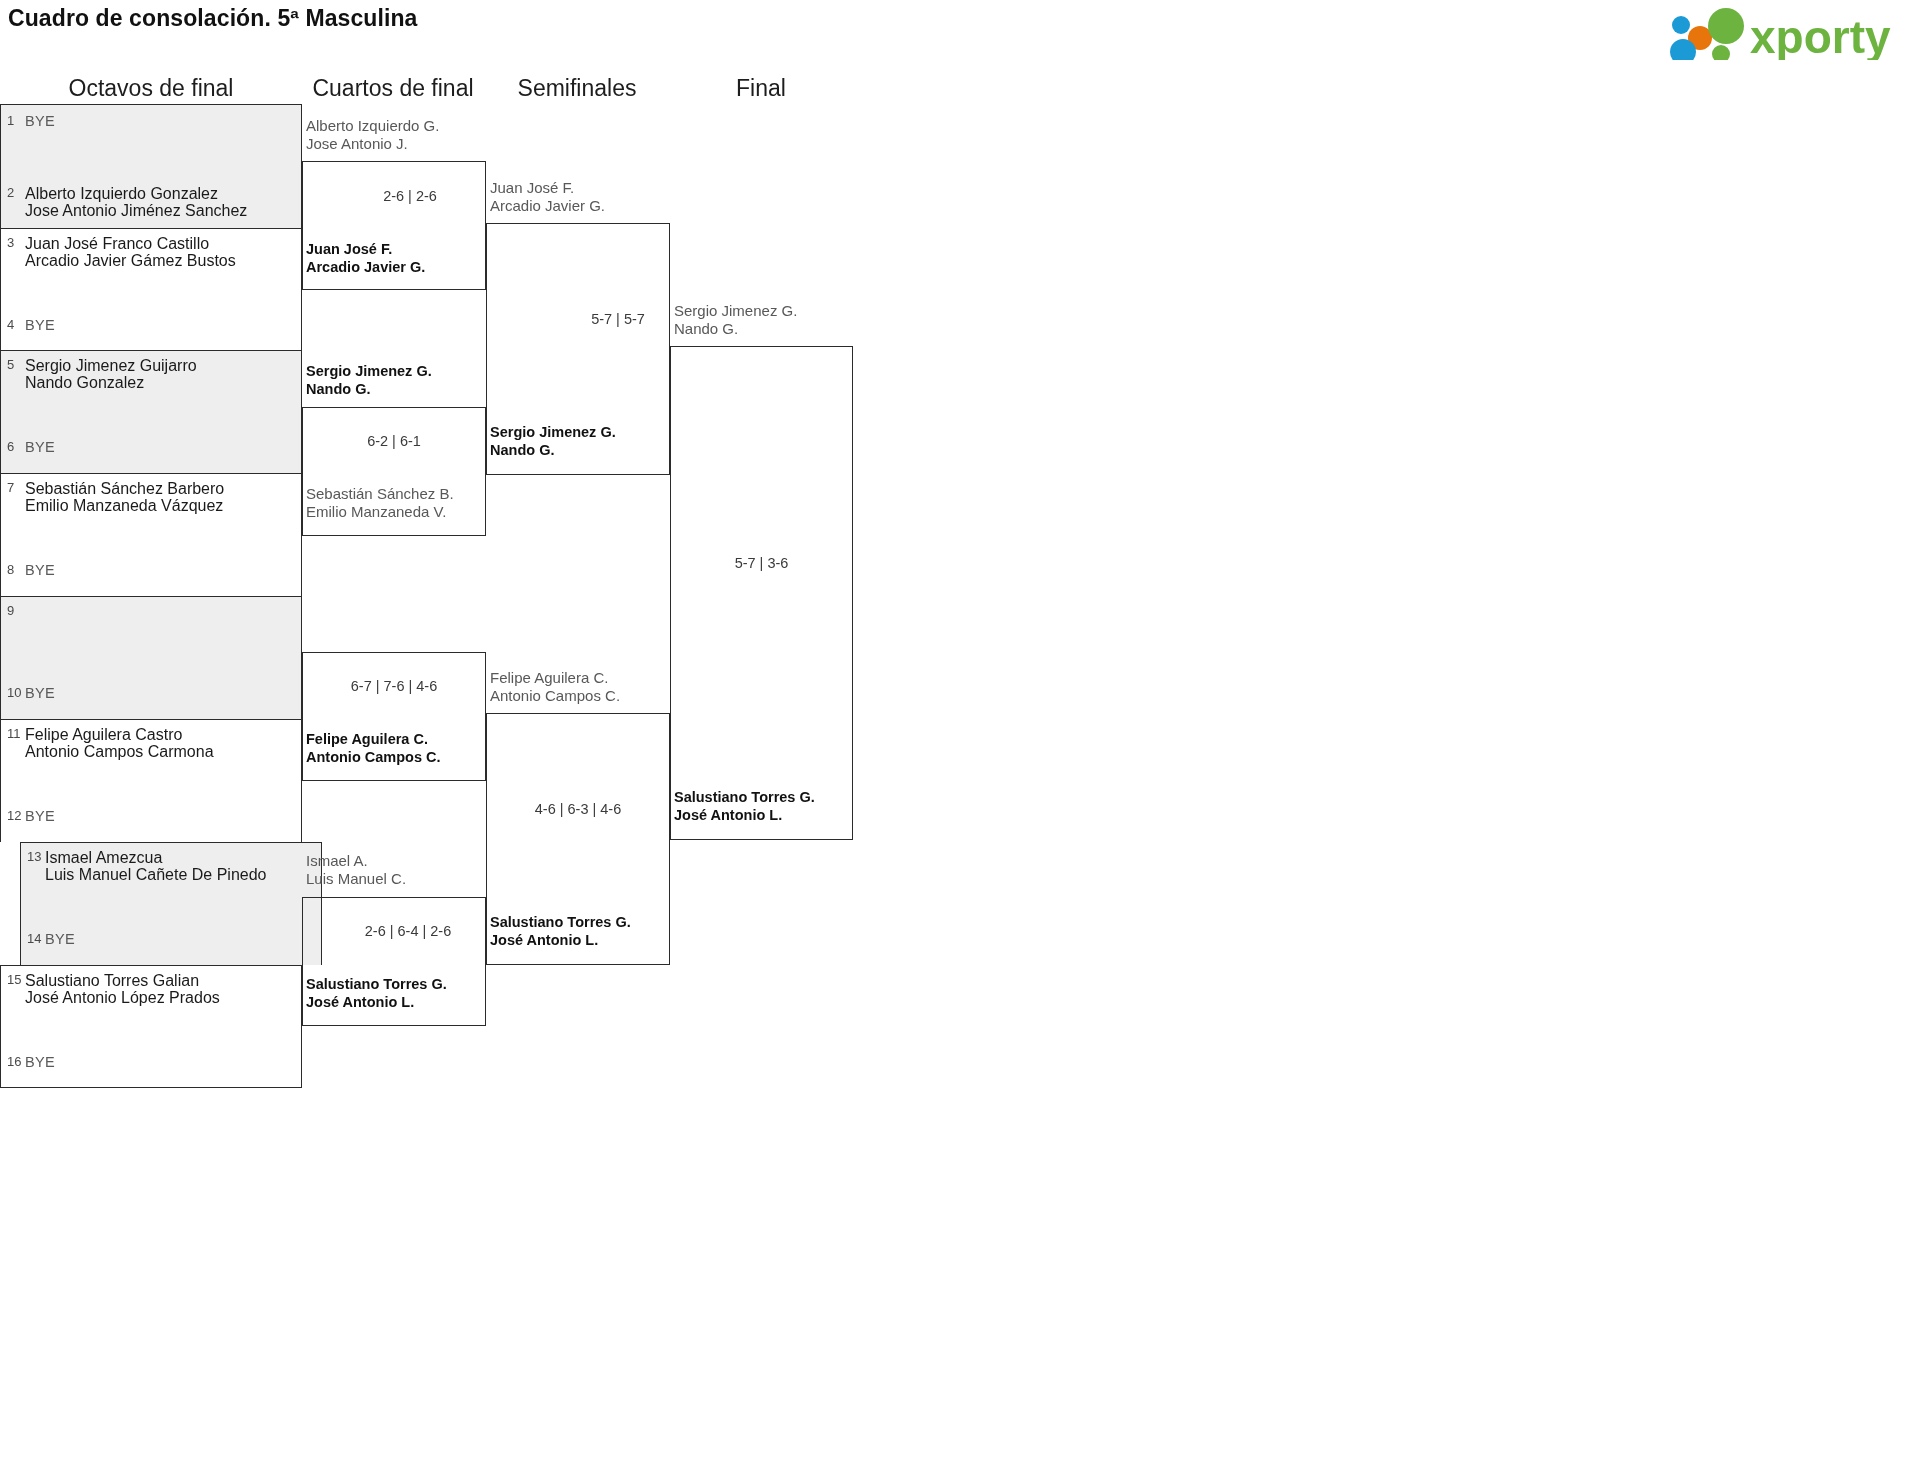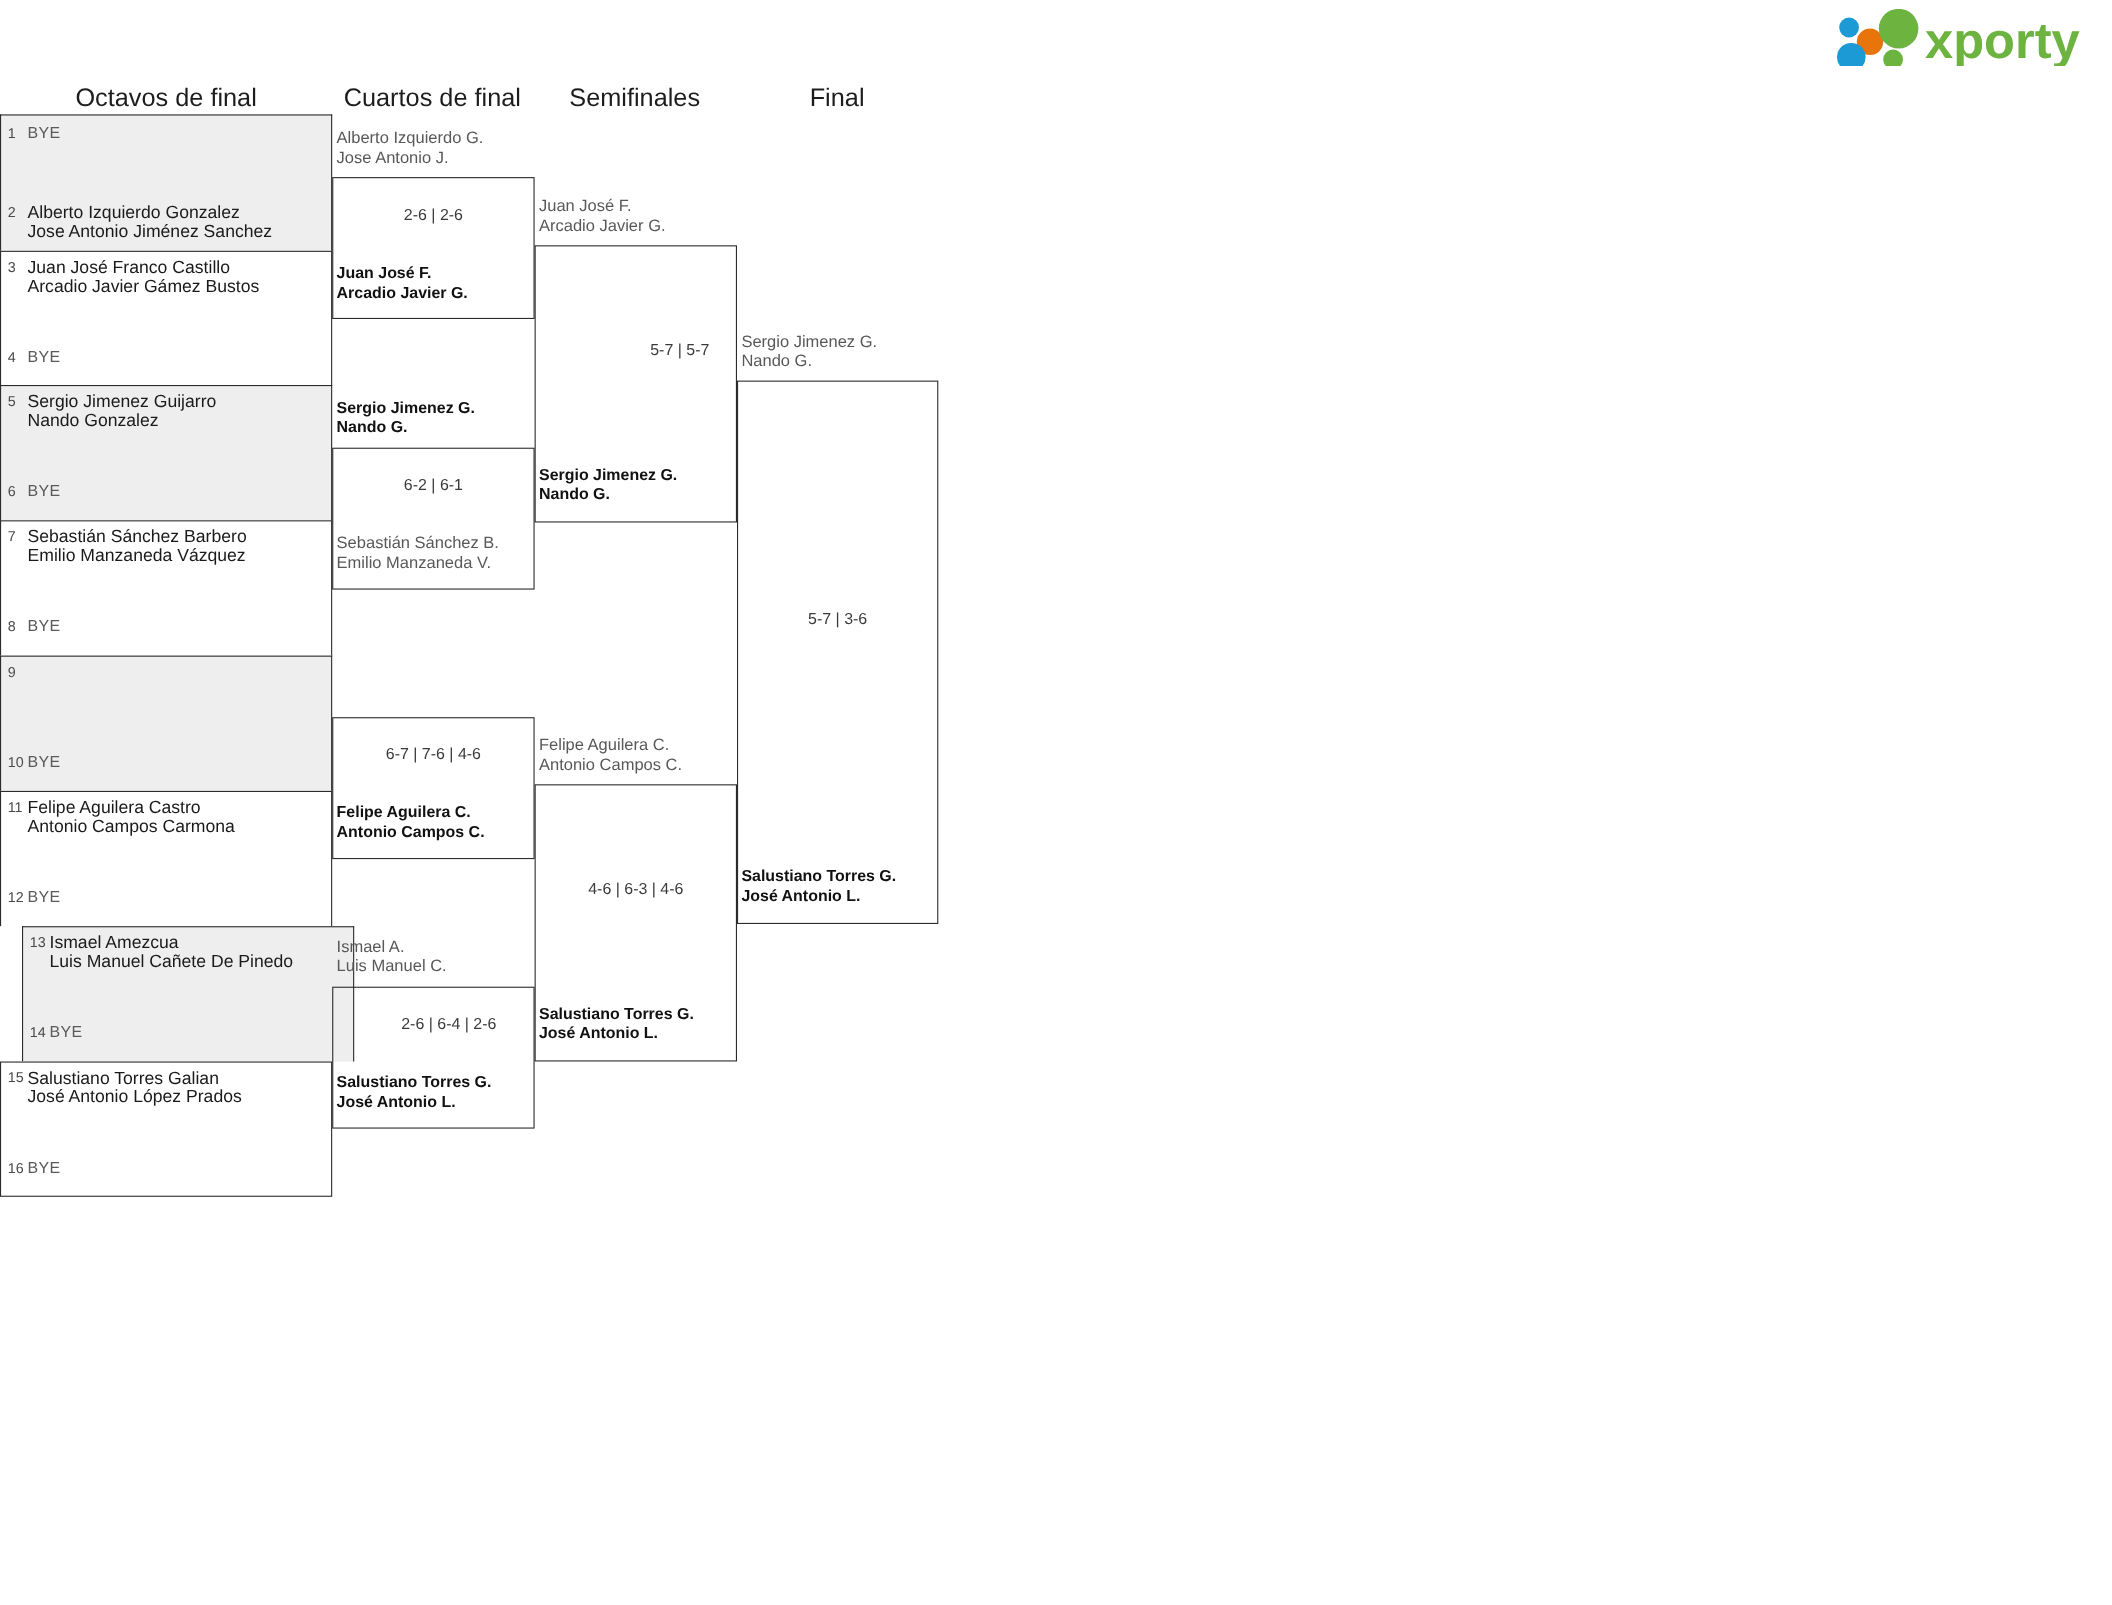--- a/index.html
+++ b/index.html
@@ -77,20 +77,21 @@
   .score{
     position:absolute;font-size:14.5px;line-height:17px;
     color:#3a3a3a;text-align:center;white-space:nowrap;
   }
   .line{display:block;}
 </style>
 </head>
 <body>
 
 <div id="header">
+  <div class="t-line">Cuadro de consolación. 5ª Masculina</div>
 </div>
 
 <div id="logo">
   <svg width="250" height="52" viewBox="0 0 250 52">
 
     <circle cx="23" cy="17" r="9" fill="#1b9ad6"></circle>
     <circle cx="42" cy="30" r="12" fill="#e8740c"></circle>
     <circle cx="68" cy="18" r="18" fill="#6cb33f"></circle>
     <circle cx="25" cy="44" r="13" fill="#1b9ad6"></circle>
     <circle cx="63" cy="46" r="9" fill="#6cb33f"></circle>
@@ -239,21 +240,21 @@
         <span class="nm line"></span>
       </span>
     </div>
   </div>
 
   <div class="loser" style="left:306px;top:13px;">
     <span class="line">Alberto Izquierdo G.</span>
     <span class="line">Jose Antonio J.</span>
   </div>
   <div class="mbox" style="left:302px;top:57px;width:184px;height:129px;"></div>
-  <div class="score" style="left:302px;top:84px;width:184px;">2-6 | 2-6</div>
+  <div class="score" style="left:302px;top:84px;width:184px;padding-left:16px;">2-6 | 2-6</div>
   <div class="winner" style="left:306px;top:137px;">
     <span class="line">Juan José F.</span>
     <span class="line">Arcadio Javier G.</span>
   </div>
 
   <div class="winner" style="left:306px;top:259px;">
     <span class="line">Sergio Jimenez G.</span>
     <span class="line">Nando G.</span>
   </div>
   <div class="mbox" style="left:302px;top:303px;width:184px;height:129px;"></div>

